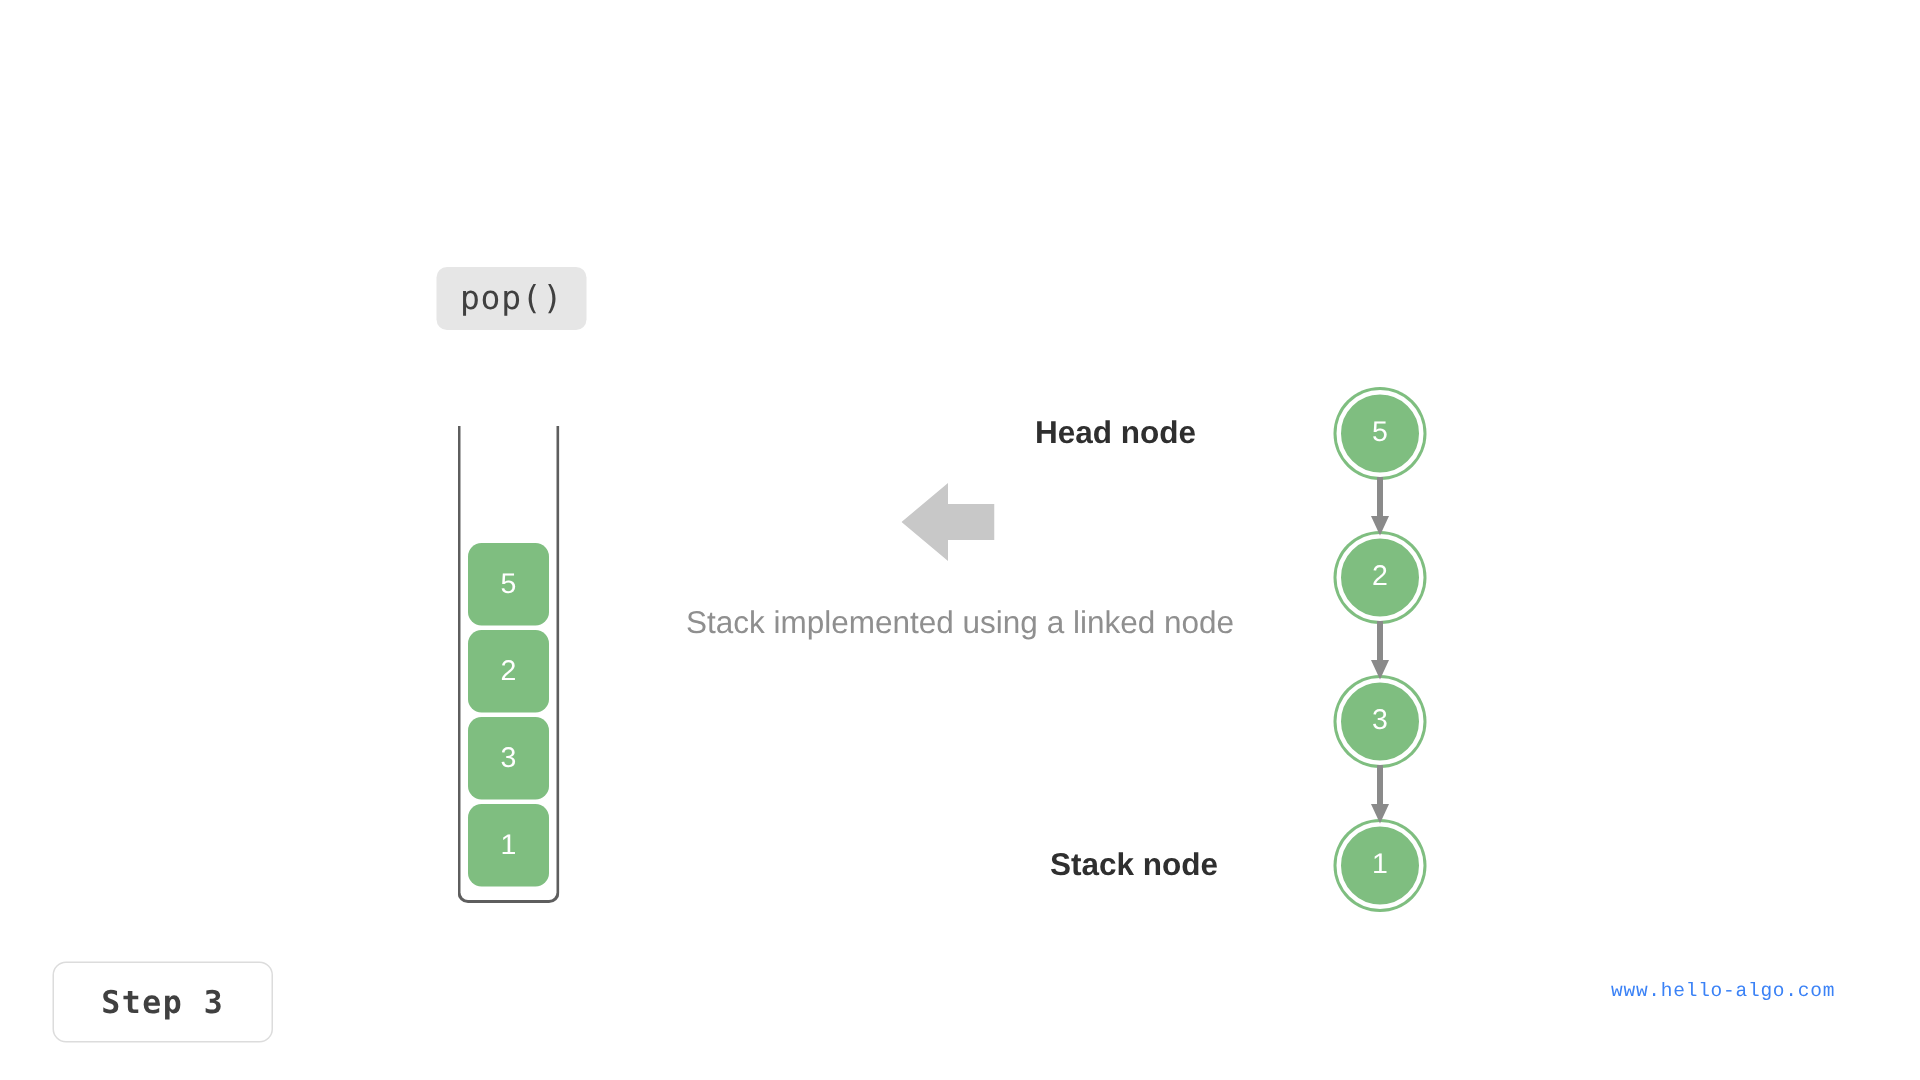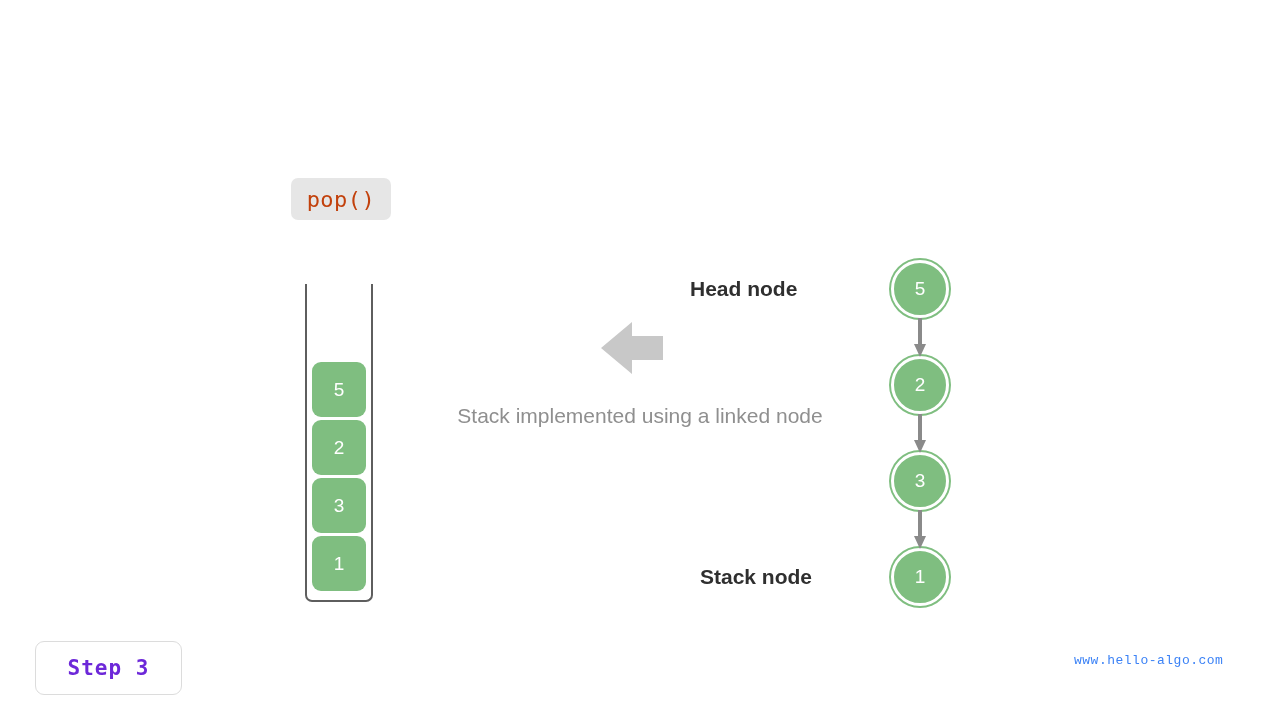--- a/index.html
+++ b/index.html
@@ -27,21 +27,21 @@
     width: 100px;
     height: 42px;
     background: #e6e6e6;
     border-radius: 7px;
     display: flex;
     align-items: center;
     justify-content: center;
     font-family: "DejaVu Sans Mono", monospace;
     font-size: 22px;
     letter-spacing: 0.5px;
-    color: #c2410c;
+    color: #404040;
   }
 
   
   .desc-pill {
     position: absolute;
     left: 964px;
     top: 182px;
     width: 281px;
     height: 44px;
     background: #ebebeb;
@@ -63,21 +63,21 @@
     background: #ffffff;
     border: 1px solid #dcdcdc;
     border-radius: 9px;
     display: flex;
     align-items: center;
     justify-content: center;
     font-family: "DejaVu Sans Mono", monospace;
     font-weight: bold;
     font-size: 21px;
     letter-spacing: 1px;
-    color: #6d28d9;
+    color: #404040;
   }
 
   
   .watermark {
     position: absolute;
     left: 1074px;
     top: 653px;
     font-family: Liberation Mono, monospace;
     font-size: 13px;
     color: #3b82f6;

